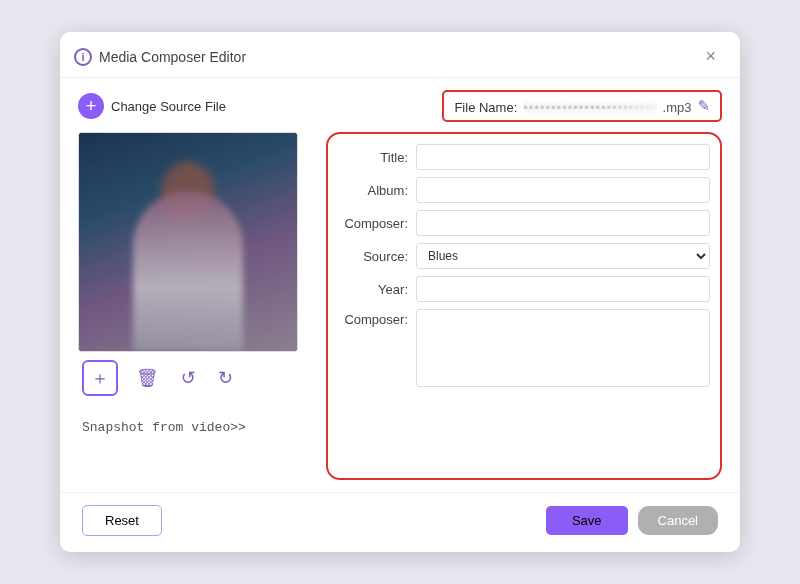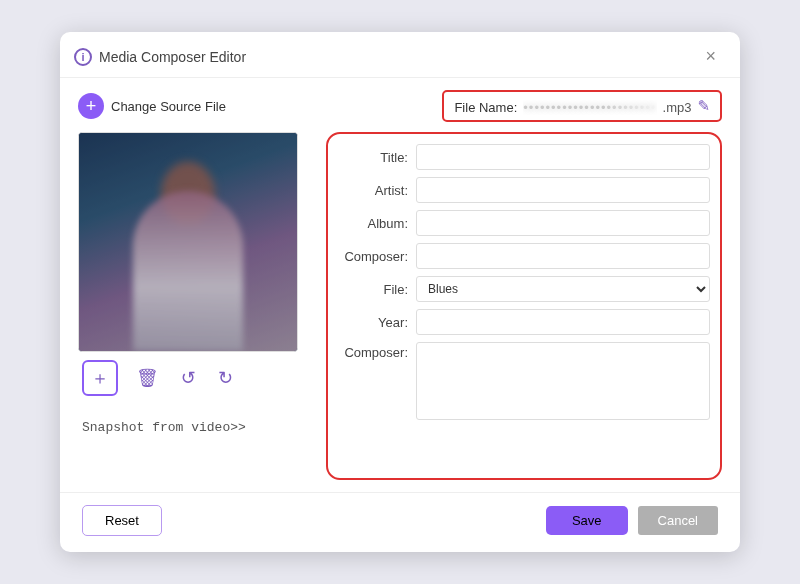--- a/index.html
+++ b/index.html
@@ -300,21 +300,21 @@
       border: none;
       border-radius: 5px;
       color: #000000;
       padding: 7px 26px;
       font-size: 13px;
       cursor: pointer;
     }
     .cancel-btn {
       background: #b0b0b0;
       border: none;
-      border-radius: 3px;
+      border-radius: 11px;
       color: #fff;
       padding: 7px 20px;
       font-size: 13px;
       cursor: pointer;
     }
 
     
     .blur-text {
       display: inline-block;
       color: transparent;
@@ -381,37 +381,33 @@
       <a class="snapshot-link">Snapshot from video&gt;&gt;</a>
     </div>
 
     <div class="right-panel">
 
       <div class="field-row">
         <span class="field-label">Title:</span>
         <input class="field-input" type="text" value="" style="color: transparent; text-shadow: rgb(187, 187, 187) 0px 0px 7px;">
       </div>
 
-      <div class="field-row">
-        <span class="field-label">Artist:</span>
-        <input class="field-input" type="text" value="" style="color: transparent; text-shadow: rgb(187, 187, 187) 0px 0px 7px;">
-      </div>
 
       <div class="field-row">
         <span class="field-label">Album:</span>
         <input class="field-input" type="text" value="" style="color: transparent; text-shadow: rgb(187, 187, 187) 0px 0px 7px;">
       </div>
 
       <div class="field-row">
         <span class="field-label">Composer:</span>
         <input class="field-input" type="text" value="" style="">
       </div>
 
       <div class="field-row">
-        <span class="field-label">File:</span>
+        <span class="field-label">Source:</span>
         <select class="field-select">
           <option>Blues</option>
           <option>Rock</option>
           <option>Pop</option>
           <option>Jazz</option>
           <option>Classical</option>
           <option>Country</option>
           <option>Electronic</option>
           <option>Hip-Hop</option>
           <option>R&amp;B</option>

